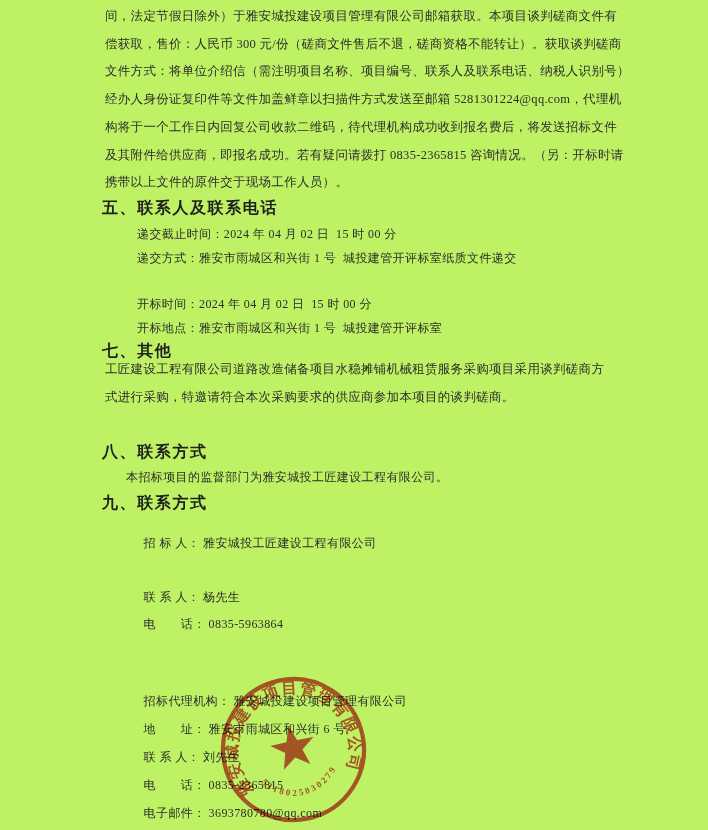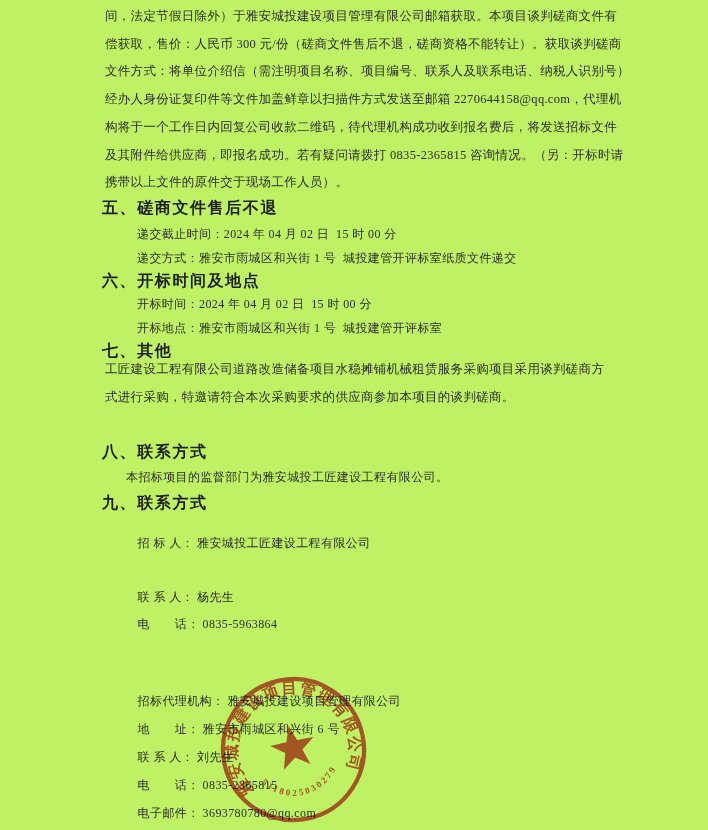--- a/index.html
+++ b/index.html
@@ -18,50 +18,49 @@
   
   .hd{
     position:absolute;left:102px;margin:0;
     font-family:"Liberation Sans","DejaVu Sans",sans-serif;
     font-weight:700;font-size:16px;letter-spacing:1.6px;
     color:#1f1f1f;line-height:1.15;white-space:nowrap;
   }
   
   .sub{position:absolute;left:137px;font-size:12px;letter-spacing:.4px;white-space:pre-wrap;line-height:1.3;}
   
-  .crow{position:absolute;left:124px;font-size:12px;letter-spacing:.4px;white-space:pre-wrap;line-height:1.3;}
+  .crow{position:absolute;left:130px;font-size:12px;letter-spacing:.4px;white-space:pre-wrap;line-height:1.3;}
   .cl{margin-right:3px;}
   
   .stamp{
     position:absolute;left:218px;top:674px;width:151px;height:151px;
     transform:rotate(-12deg);
     mix-blend-mode:multiply;opacity:.87;
   }
   .stamp text{font-family:"Liberation Serif","DejaVu Serif",serif;font-weight:bold;}
 </style>
 </head>
 <body>
 
 <div class="doc">
 
   <div class="intro">
     <div class="ln">间，法定节假日除外）于雅安城投建设项目管理有限公司邮箱获取。本项目谈判磋商文件有</div>
     <div class="ln">偿获取，售价：人民币 300 元/份（磋商文件售后不退，磋商资格不能转让）。获取谈判磋商</div>
     <div class="ln">文件方式：将单位介绍信（需注明项目名称、项目编号、联系人及联系电话、纳税人识别号）</div>
-    <div class="ln">经办人身份证复印件等文件加盖鲜章以扫描件方式发送至邮箱 2270644158@qq.com，代理机</div>
+    <div class="ln">经办人身份证复印件等文件加盖鲜章以扫描件方式发送至邮箱 5281301224@qq.com，代理机</div>
     <div class="ln">构将于一个工作日内回复公司收款二维码，待代理机构成功收到报名费后，将发送招标文件</div>
     <div class="ln">及其附件给供应商，即报名成功。若有疑问请拨打 0835-2365815 咨询情况。（另：开标时请</div>
     <div class="ln">携带以上文件的原件交于现场工作人员）。</div>
   </div>
 
-  <h2 class="hd" style="top:199px">五、磋商文件售后不退</h2>
+  <h2 class="hd" style="top:199px">五、联系人及联系电话</h2>
   <div class="sub" style="top:227px">递交截止时间：2024 年 04 月 02 日  15 时 00 分</div>
   <div class="sub" style="top:251px">递交方式：雅安市雨城区和兴街 1 号  城投建管开评标室纸质文件递交</div>
 
-  <h2 class="hd" style="top:272px">六、开标时间及地点</h2>
   <div class="sub" style="top:297px">开标时间：2024 年 04 月 02 日  15 时 00 分</div>
   <div class="sub" style="top:321px">开标地点：雅安市雨城区和兴街 1 号  城投建管开评标室</div>
 
   <h2 class="hd" style="top:342px">七、其他</h2>
   <div class="para">
     <div class="ln">工匠建设工程有限公司道路改造储备项目水稳摊铺机械租赁服务采购项目采用谈判磋商方</div>
     <div class="ln">式进行采购，特邀请符合本次采购要求的供应商参加本项目的谈判磋商。</div>
   </div>
 
   <h2 class="hd" style="top:443px">八、联系方式</h2>

